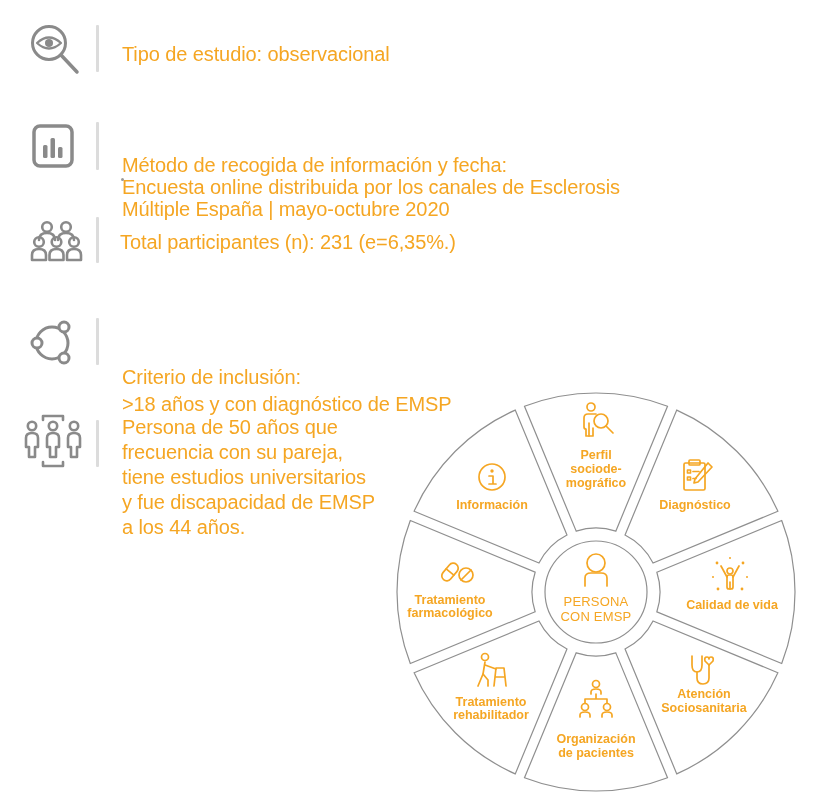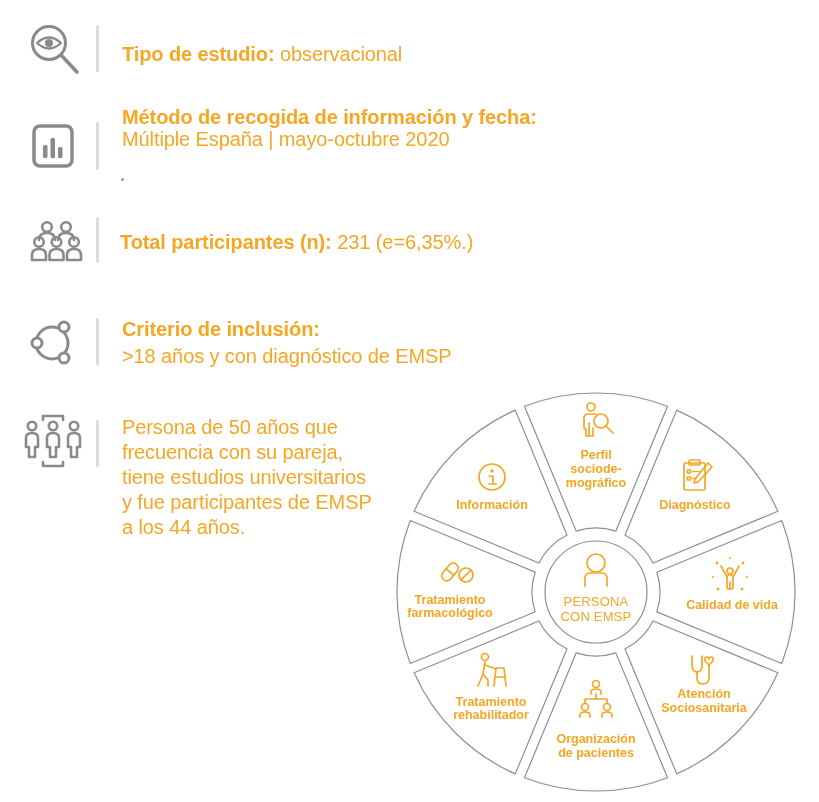--- a/index.html
+++ b/index.html
@@ -10,21 +10,21 @@
   }
   .icon { position: absolute; }
   .icon svg { display: block; overflow: visible; }
   .icon .g { stroke: #8a8a8a; fill: none; stroke-linecap: round; stroke-linejoin: round; }
   .icon .gf { fill: #8a8a8a; stroke: none; }
   .sep { position: absolute; left: 96px; width: 3px; background: #dcdcdc; border-radius: 1px; }
   .txt {
     position: absolute; left: 122px; color: #F5A623; font-size: 20px;
     white-space: nowrap; letter-spacing: -0.1px;
   }
-  .txt .title { font-weight: bold; }
+  .txt .title { font-weight: normal; margin-top: 48px; }
   .txt .value { margin-left: 0.28em; }
   .txt .line { display: block; }
   .stray-dot { position: absolute; left: 121px; top: 178px; width: 3px; height: 3px; border-radius: 50%; background: #9a9a9a; }
   #wheel { position: absolute; left: 396px; top: 392px; width: 400px; height: 400px; overflow: visible; }
   #wheel .seg { fill: #ffffff; stroke: #8f8f8f; stroke-width: 1.2; }
   #wheel .hub { fill: #ffffff; stroke: #8f8f8f; stroke-width: 1.2; }
   #wheel .o { stroke: #F5A623; fill: none; stroke-width: 1.7; stroke-linecap: round; stroke-linejoin: round; }
   #wheel .of { fill: #F5A623; stroke: none; }
   #wheel text.lbl {
     font-family: "Liberation Sans", sans-serif; font-size: 12.5px; font-weight: bold;
@@ -55,20 +55,21 @@
   <svg width="44" height="44" viewBox="0 0 44 44">
     <rect class="g" x="2" y="2" width="38" height="40" rx="6" stroke-width="3.5"></rect>
     <rect class="gf" x="11" y="21" width="4.5" height="13" rx="1.5"></rect>
     <rect class="gf" x="18.5" y="14" width="4.5" height="20" rx="1.5"></rect>
     <rect class="gf" x="26" y="23" width="4.5" height="11" rx="1.5"></rect>
   </svg>
 </div>
 <div class="sep" style="top:122px;height:48px;"></div>
 <div class="txt" style="top:106px;line-height:22px;">
   <span class="line title">Método de recogida de información y fecha:</span>
+  <span class="line">Encuesta online distribuida por los canales de Esclerosis</span>
   <span class="line">Múltiple España | mayo-octubre 2020</span>
 </div>
 <div class="stray-dot"></div>
 
 <div class="icon" style="left:30px;top:220px;">
   <svg width="54" height="44" viewBox="0 0 54 44">
     <circle class="g" cx="17" cy="7" r="4.8" stroke-width="2.6"></circle>
     <circle class="g" cx="36" cy="7" r="4.8" stroke-width="2.6"></circle>
     <path class="g" d="M9 20 Q9 13 17 13 Q25 13 25 20" stroke-width="2.6"></path>
     <path class="g" d="M28 20 Q28 13 36 13 Q44 13 44 20" stroke-width="2.6"></path>
@@ -111,21 +112,21 @@
       <path class="g" d="M21 7 L21 3 L41 3 L41 7"></path>
       <path class="g" d="M21 49 L21 53 L41 53 L41 49"></path>
     </g>
   </svg>
 </div>
 <div class="sep" style="top:420px;height:47px;"></div>
 <div class="txt" style="top:415px;line-height:25px;">
   <span class="line">Persona de 50 años que</span>
   <span class="line">frecuencia con su pareja,</span>
   <span class="line">tiene estudios universitarios</span>
-  <span class="line">y fue participantes de EMSP</span>
+  <span class="line">y fue discapacidad de EMSP</span>
   <span class="line">a los 44 años.</span>
 </div>
 
 <svg id="wheel" viewBox="-200 -200 400 400">
 
   <path class="seg" transform="rotate(270)" d="M60.86 -19.80 L185.71 -71.51 A199 199 0 0 1 185.71 71.51 L60.86 19.80 A64 64 0 0 0 60.86 -19.80 Z"></path>
   <path class="seg" transform="rotate(315)" d="M60.86 -19.80 L185.71 -71.51 A199 199 0 0 1 185.71 71.51 L60.86 19.80 A64 64 0 0 0 60.86 -19.80 Z"></path>
   <path class="seg" transform="rotate(0)" d="M60.86 -19.80 L185.71 -71.51 A199 199 0 0 1 185.71 71.51 L60.86 19.80 A64 64 0 0 0 60.86 -19.80 Z"></path>
   <path class="seg" transform="rotate(45)" d="M60.86 -19.80 L185.71 -71.51 A199 199 0 0 1 185.71 71.51 L60.86 19.80 A64 64 0 0 0 60.86 -19.80 Z"></path>
   <path class="seg" transform="rotate(90)" d="M60.86 -19.80 L185.71 -71.51 A199 199 0 0 1 185.71 71.51 L60.86 19.80 A64 64 0 0 0 60.86 -19.80 Z"></path>

